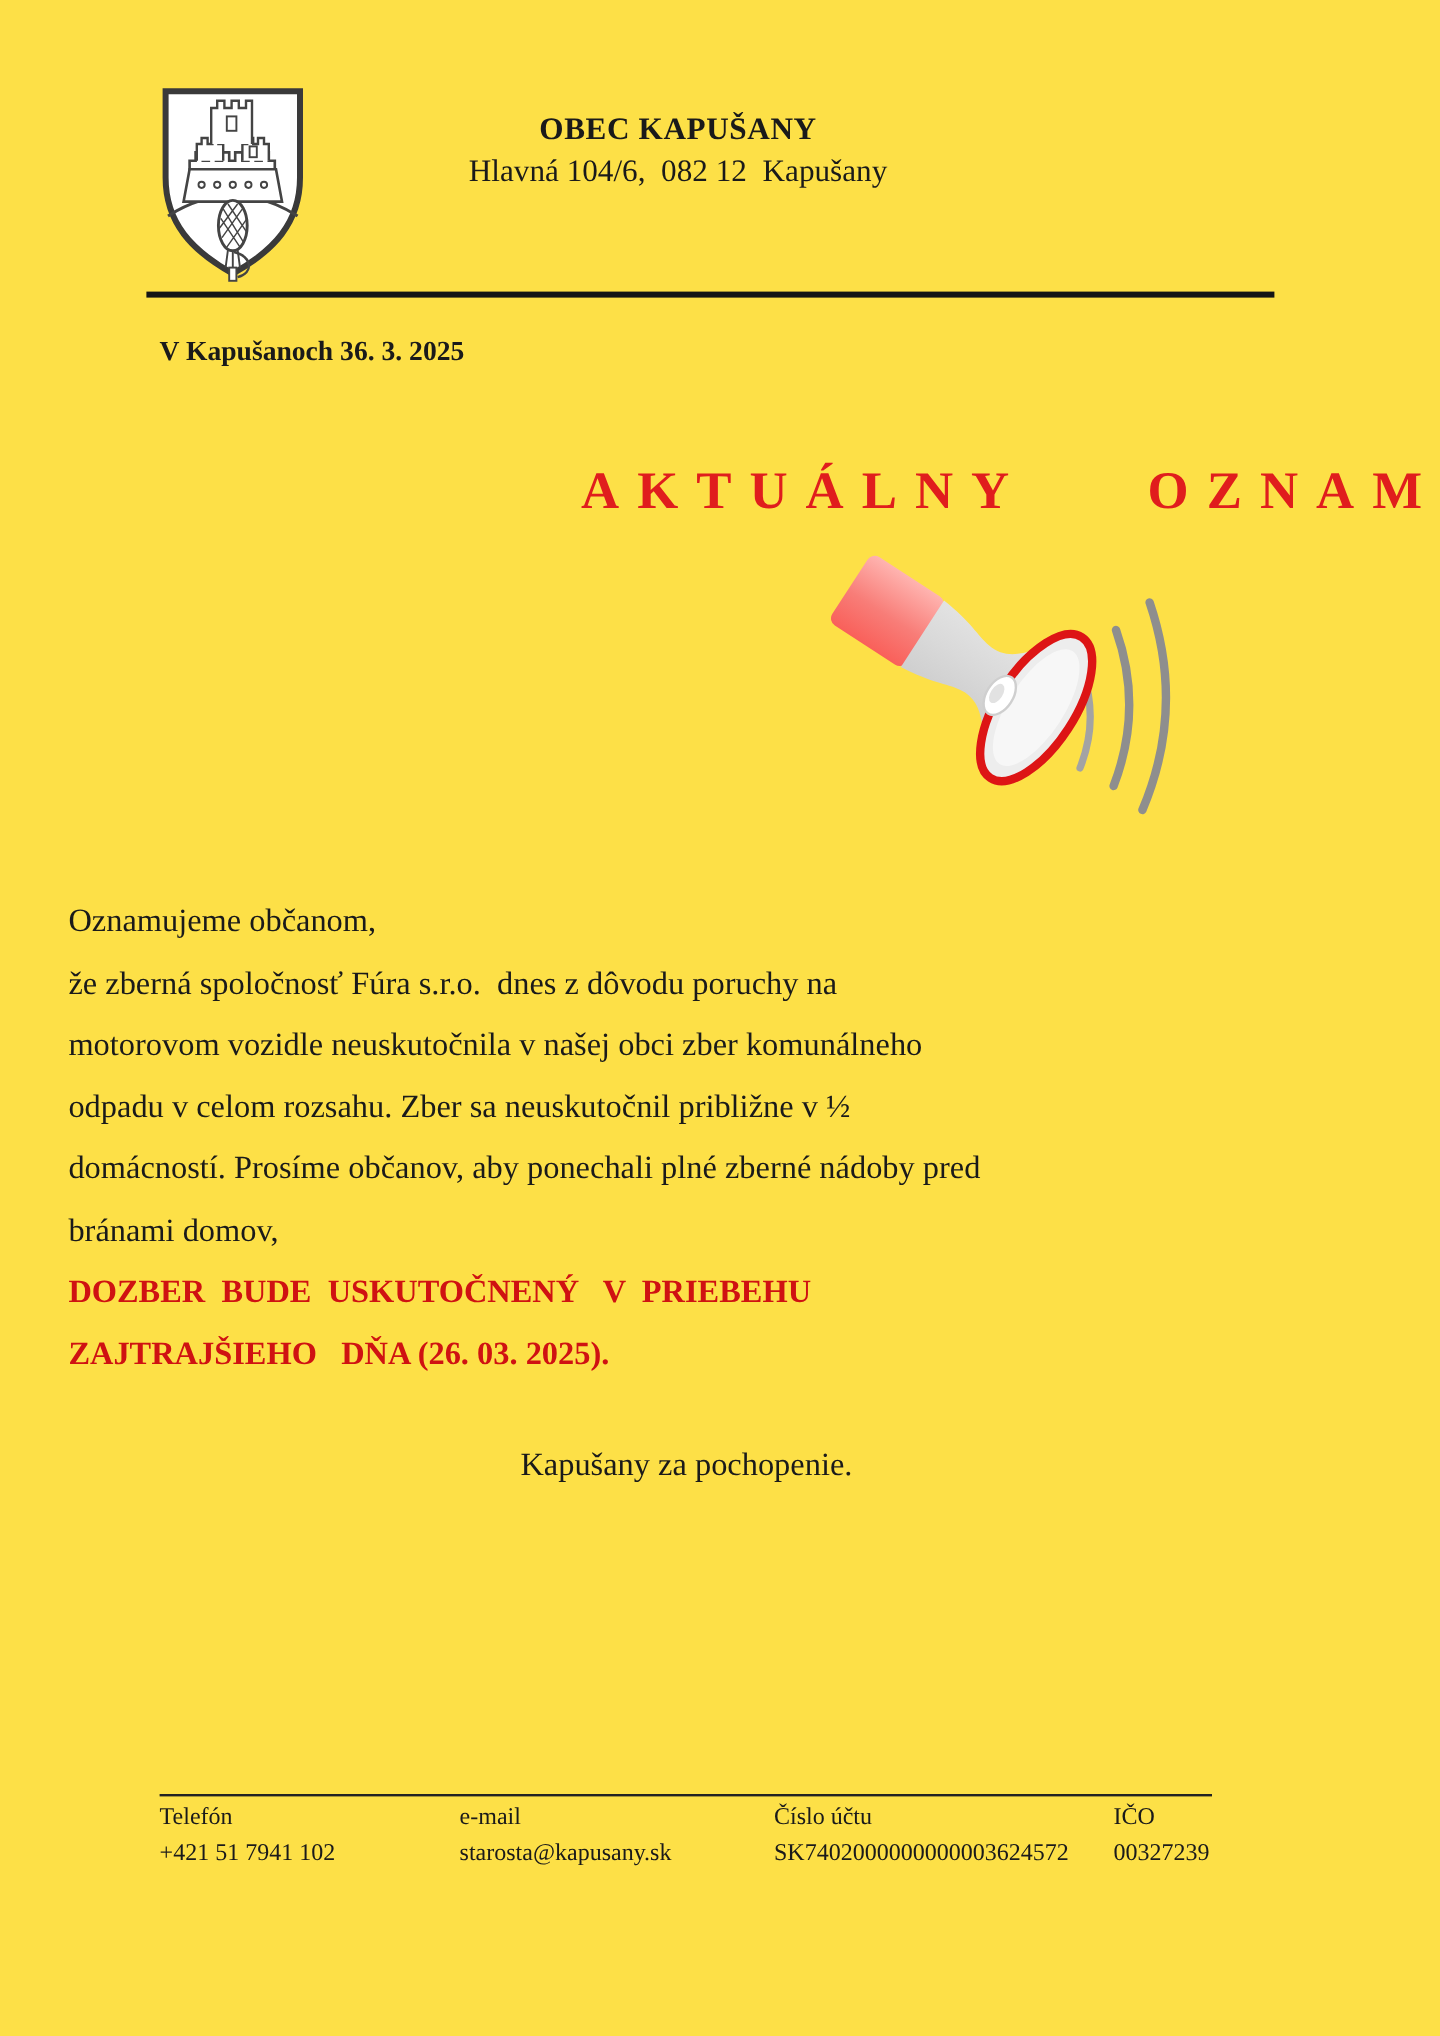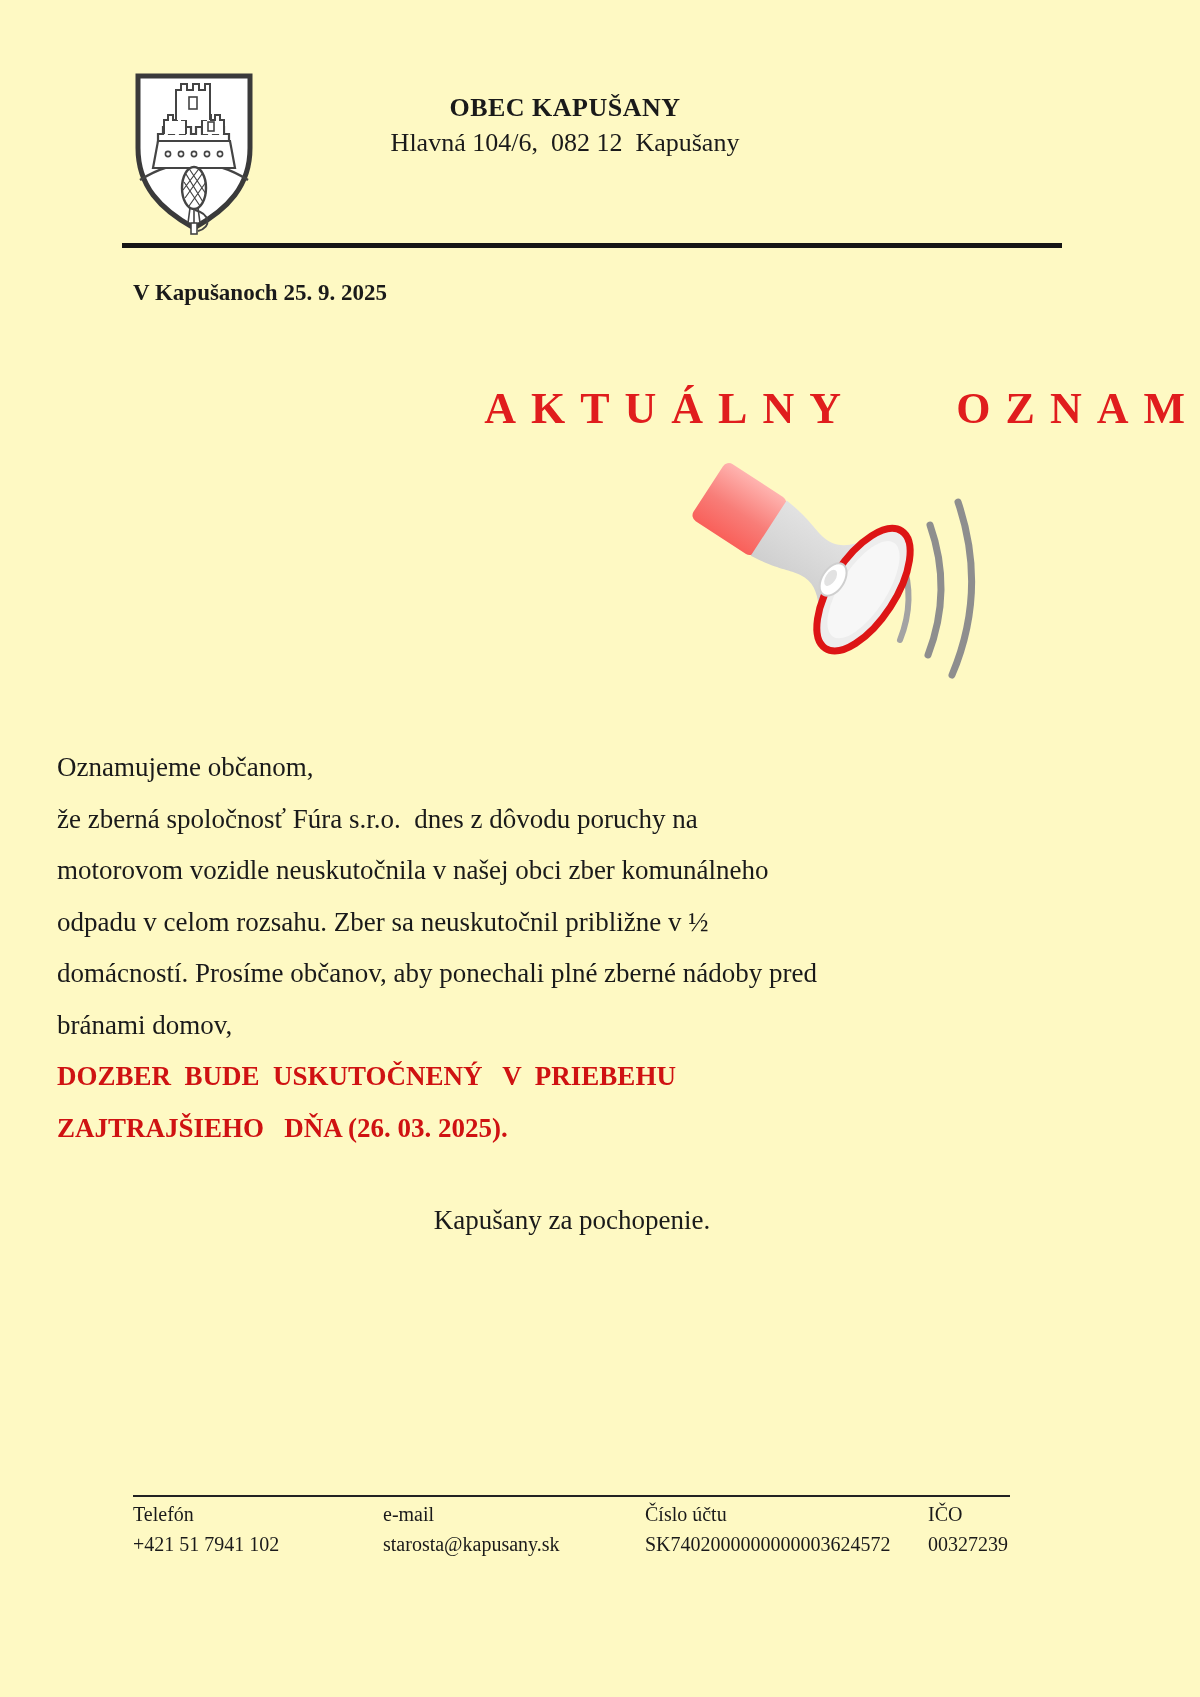--- a/index.html
+++ b/index.html
@@ -1,19 +1,19 @@
 <!DOCTYPE html>
 <html><head>
 <meta charset="utf-8">
 <style>
   html,body{margin:0;padding:0;background:#888;}
   .page{
     position:relative;
     width:1200px;height:1697px;
-    background:#fef9c3;
+    background:#fde047;
     margin:0 auto;
     font-family:"Liberation Serif","DejaVu Serif",serif;
     color:#1a1a1a;
     overflow:hidden;
   }
   
   .crest{position:absolute;left:128px;top:68px;width:132px;height:170px;}
   .header-text{position:absolute;left:10px;top:92px;width:1110px;text-align:center;line-height:1.25;}
   .org-name{font-size:26px;font-weight:bold;letter-spacing:.5px;}
   .office-name{font-size:23px;margin-top:2px;}
@@ -75,21 +75,21 @@
       <rect x="63" y="155" width="6" height="11" fill="#fff" stroke="#444" stroke-width="1.6"></rect>
     </svg>
   </div>
 
   <div class="header-text">
     <div class="org-name">OBEC KAPUŠANY</div>
     <div class="address">Hlavná 104/6,  082 12  Kapušany</div>
   </div>
   <div class="header-rule"></div>
 
-  <div class="dateline">V Kapušanoch 25. 9. 2025</div>
+  <div class="dateline">V Kapušanoch 36. 3. 2025</div>
 
   <div class="doc-title" style="color: rgb(224, 29, 29);">AKTUÁLNY  OZNAM</div>
 
   <div class="megaphone">
     <svg width="320" height="262" viewBox="0 0 320 262">
       <defs>
         <linearGradient id="redGrad" x1="0" y1="0" x2="0" y2="1">
           <stop offset="0" stop-color="#ffb4b0"></stop>
           <stop offset="0.55" stop-color="#f87d78"></stop>
           <stop offset="1" stop-color="#f9605a"></stop>

